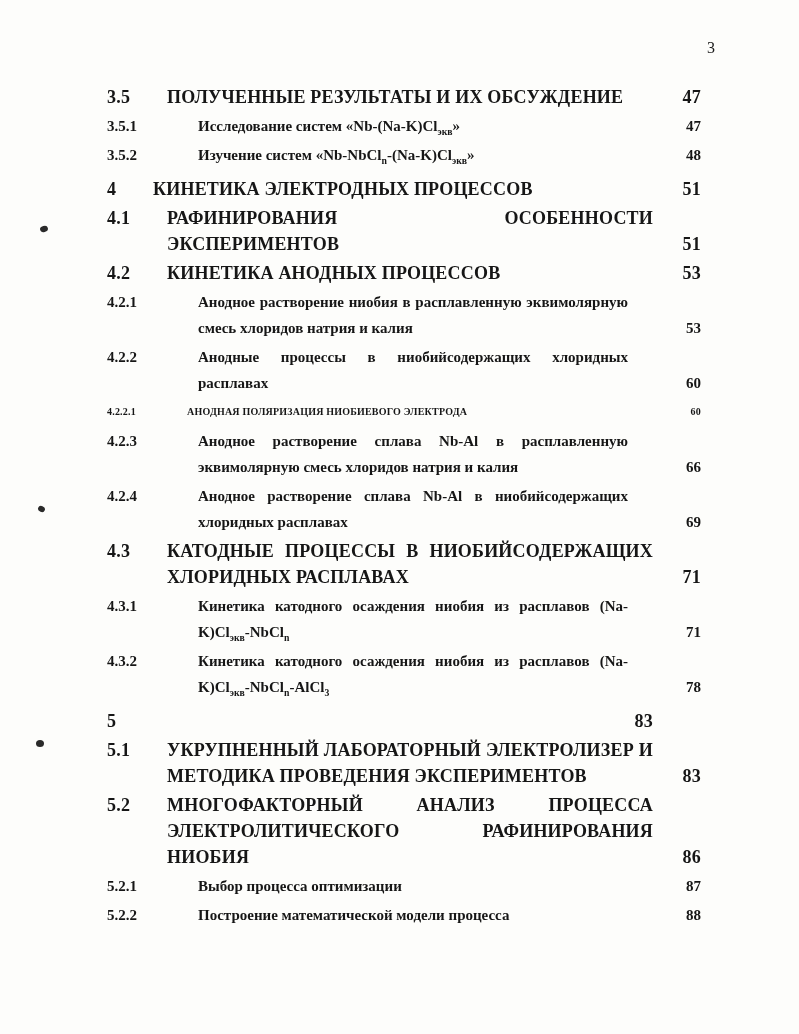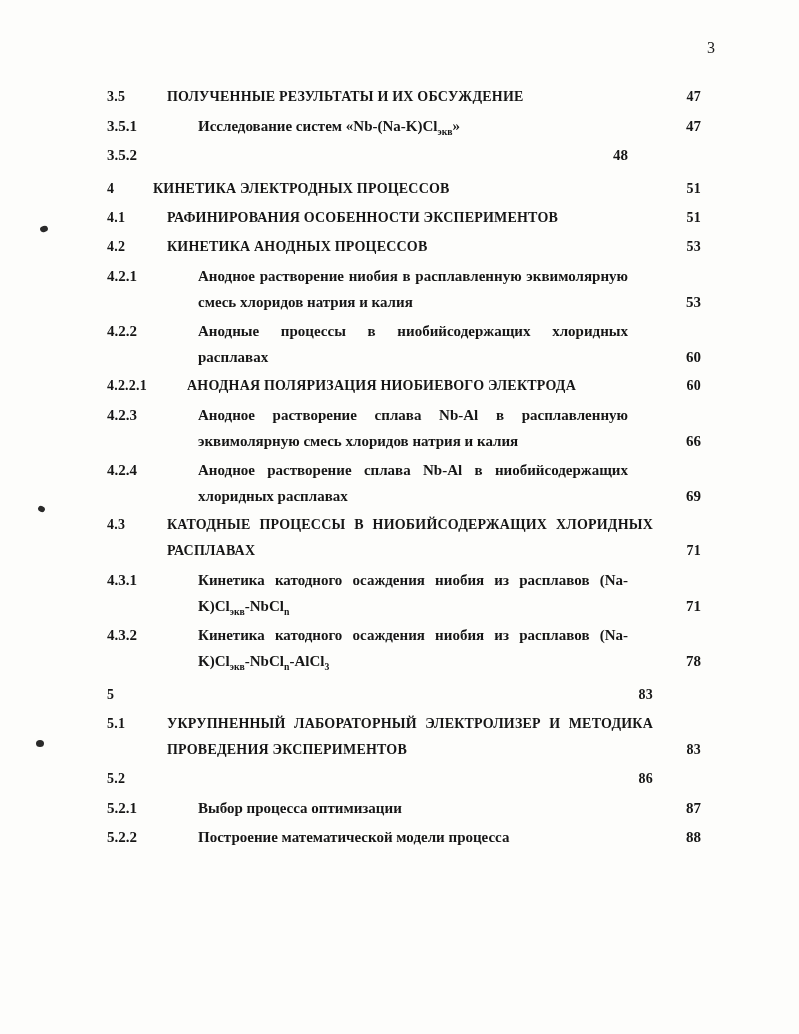--- a/index.html
+++ b/index.html
@@ -41,22 +41,22 @@
   }
   .row .num   { white-space: nowrap; align-self: start; }
   .row .title { text-align: justify; }
   .row .pg    { text-align: right; align-self: end; }
 
   .row.l1 { grid-template-columns: 38px 1fr 40px; }
   .row.l2 { grid-template-columns: 52px 1fr 40px; }
   .row.l3 { grid-template-columns: 58px 1fr 40px; gap: 33px; }
   .row.l4 { grid-template-columns: 72px 1fr 40px; font-size: 12.5px; }
 
-  .row.caps { font-size: 14px; letter-spacing: 0.2px; }
-  .row.l4.caps { font-size: 14px; letter-spacing: 0.2px; }
+  .row.caps { font-size: 18px; letter-spacing: 0.2px; }
+  .row.l4.caps { font-size: 10px; letter-spacing: 0.2px; }
 
   .sect-gap { margin-top: 8px; }
 
   sub { font-size: 0.65em; line-height: 0; }
 
   .ink-mark {
     position: absolute;
     background: #2a2a2a;
     border-radius: 50%;
   }
@@ -84,20 +84,21 @@
     </div>
 
     <div class="row l3">
       <span class="num">3.5.1</span>
       <span class="title">Исследование систем «Nb-(Na-K)Cl<sub>экв</sub>»</span>
       <span class="pg">47</span>
     </div>
 
     <div class="row l3">
       <span class="num">3.5.2</span>
+      <span class="title">Изучение систем «Nb-NbCl<sub>n</sub>-(Na-K)Cl<sub>экв</sub>»</span>
       <span class="pg">48</span>
     </div>
 
     <div class="row l1 caps sect-gap">
       <span class="num">4</span>
       <span class="title">КИНЕТИКА ЭЛЕКТРОДНЫХ ПРОЦЕССОВ</span>
       <span class="pg">51</span>
     </div>
 
     <div class="row l2 caps">
@@ -167,20 +168,21 @@
     </div>
 
     <div class="row l2 caps">
       <span class="num">5.1</span>
       <span class="title">УКРУПНЕННЫЙ ЛАБОРАТОРНЫЙ ЭЛЕКТРОЛИЗЕР И МЕТОДИКА ПРОВЕДЕНИЯ ЭКСПЕРИМЕНТОВ</span>
       <span class="pg">83</span>
     </div>
 
     <div class="row l2 caps">
       <span class="num">5.2</span>
+      <span class="title">МНОГОФАКТОРНЫЙ АНАЛИЗ ПРОЦЕССА ЭЛЕКТРОЛИТИЧЕСКОГО РАФИНИРОВАНИЯ НИОБИЯ</span>
       <span class="pg">86</span>
     </div>
 
     <div class="row l3">
       <span class="num">5.2.1</span>
       <span class="title">Выбор процесса оптимизации</span>
       <span class="pg">87</span>
     </div>
 
     <div class="row l3">

